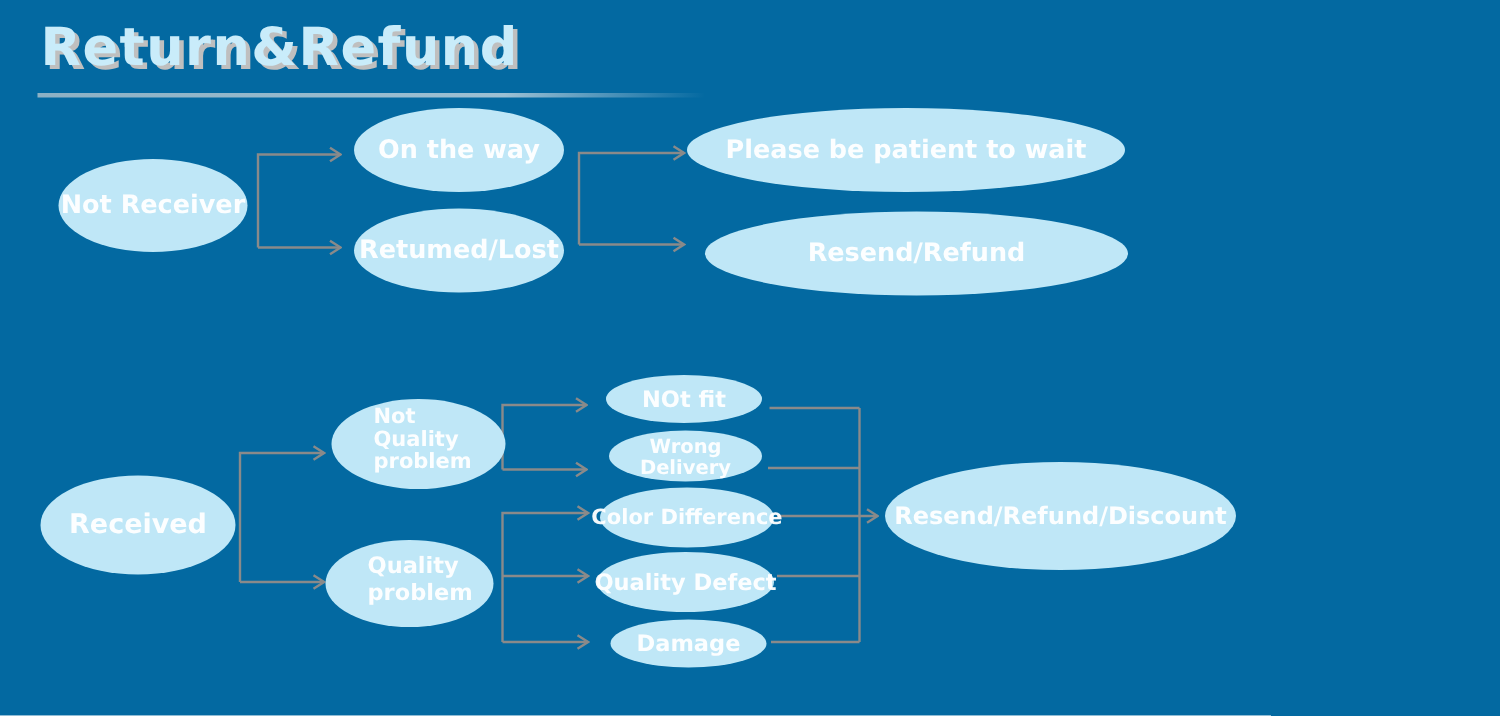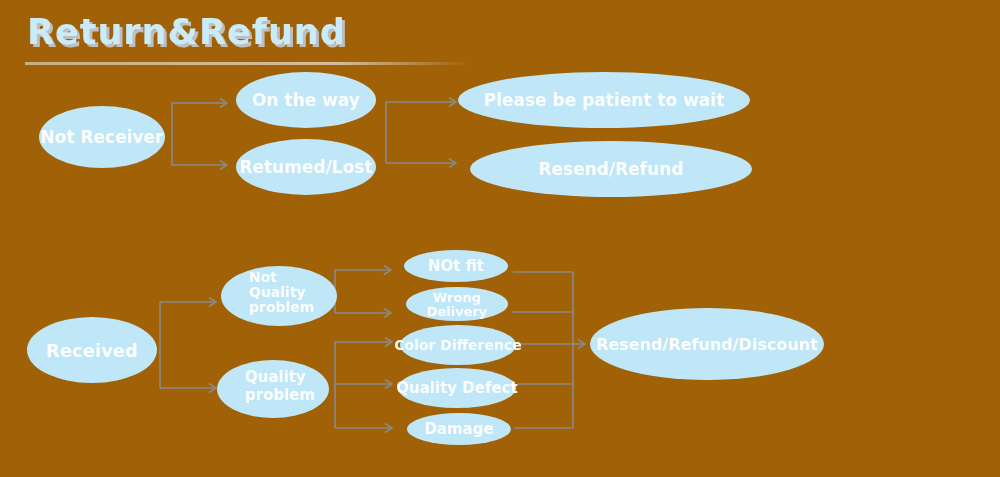--- a/index.html
+++ b/index.html
@@ -1,19 +1,19 @@
 <!DOCTYPE html>
 <html><head>
 <meta charset="utf-8">
 <style>
   html,body{margin:0;padding:0;background:#ffffff;}
   #screen{
     position:relative;
     width:1000px;height:477px;
-    background:#a16207;
+    background:#0369a1;
     overflow:hidden;
     font-family:"DejaVu Sans","Liberation Sans",sans-serif;
   }
   #page-title{
     position:absolute;
     left:27px;top:12px;
     font-size:35px;
     font-weight:bold;
     letter-spacing:1px;
     color:#c9ecfa;

